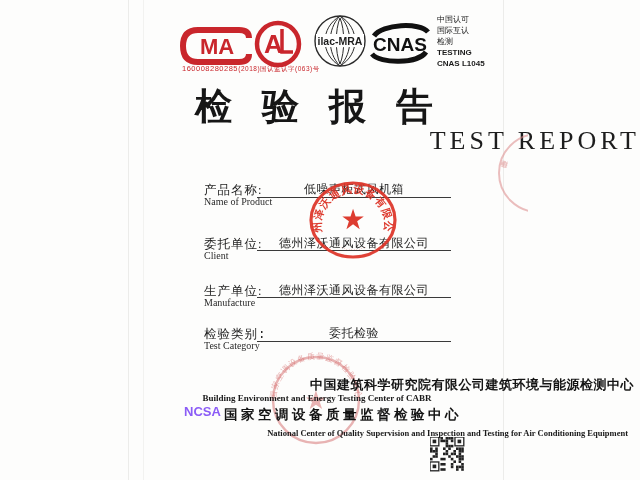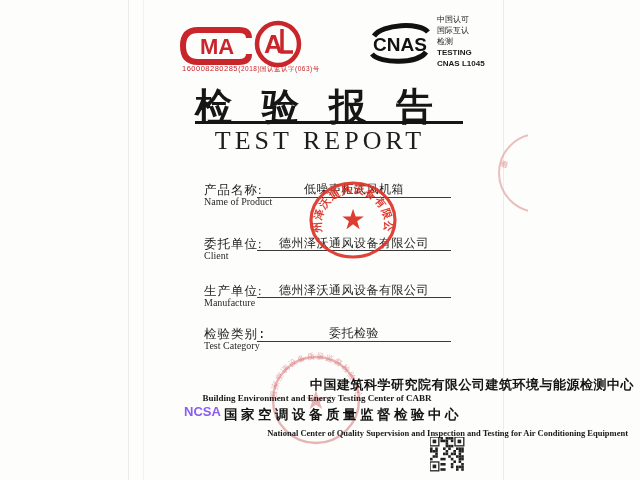--- a/index.html
+++ b/index.html
@@ -4,22 +4,22 @@
 <style>
   html,body{margin:0;padding:0;}
   body{width:640px;height:480px;background:#fbfbfa;font-family:"Liberation Serif",serif;overflow:hidden;}
   .page{position:relative;width:640px;height:480px;background:#fdfdfc;}
   .edge-line{position:absolute;top:0;bottom:0;width:1px;background:#ececea;}
   .abs{position:absolute;}
   
   .logo-caption{position:absolute;font-size:7.5px;color:#c9262c;text-align:center;letter-spacing:0.5px;font-family:"Liberation Sans",sans-serif;}
   .accred{position:absolute;left:437px;top:14px;font-size:8px;line-height:11px;color:#1b1b1b;font-family:"Liberation Sans",sans-serif;font-weight:700;}
   
-  .title-cn{position:absolute;left:0;width:628px;top:82px;text-align:center;font-size:37px;font-weight:700;letter-spacing:30px;padding-left:30px;box-sizing:border-box;color:#161616;font-family:"Liberation Sans",sans-serif;text-decoration:underline;}
-  .title-en{position:absolute;left:0;width:640px;top:126px;text-align:center;font-size:26px;letter-spacing:4px;color:#1d1d1d;font-family:"Liberation Serif",serif;}
+  .title-cn{position:absolute;left:0;width:628px;top:82px;text-align:center;font-size:37px;font-weight:700;letter-spacing:30px;padding-left:30px;box-sizing:border-box;color:#161616;font-family:"Liberation Sans",sans-serif;}
+  .title-en{position:absolute;left:0;width:640px;top:126px;text-align:right;font-size:26px;letter-spacing:4px;color:#1d1d1d;font-family:"Liberation Serif",serif;}
   .report-no{position:absolute;left:0;width:640px;top:151px;text-align:center;font-size:11px;letter-spacing:1px;color:#222;}
   
   .f-label-cn{position:absolute;left:204px;font-size:12.5px;color:#1e1e1e;letter-spacing:1px;}
   .f-label-en{position:absolute;left:204px;font-size:10px;color:#2a2a2a;}
   .f-line{position:absolute;left:257px;width:194px;border-top:1px solid #3a3a3a;height:0;}
   .f-value{position:absolute;left:257px;width:194px;text-align:center;font-size:12px;color:#1e1e1e;letter-spacing:0.5px;}
   
   .org1-cn{position:absolute;left:0;width:634px;top:376px;text-align:right;font-size:13px;font-weight:700;color:#141414;font-family:"Liberation Sans",sans-serif;letter-spacing:0.5px;}
   .org1-en{position:absolute;left:0;width:634px;top:393px;text-align:center;font-size:9px;font-weight:700;color:#191919;}
   .ncsa{position:absolute;left:184px;top:404px;font-size:13px;font-weight:700;color:#8b5cf6;letter-spacing:0px;font-family:"Liberation Sans",sans-serif;}
@@ -47,20 +47,33 @@
 
   <div class="abs" style="left:253px;top:19px;width:50px;height:50px;">
     <svg width="50" height="50" viewBox="0 0 50 50">
       <circle cx="25" cy="25" r="21" fill="none" stroke="#c9262c" stroke-width="4.5"></circle>
       <text x="11" y="34" font-family="Liberation Sans,sans-serif" font-weight="bold" font-size="26" fill="#c9262c">A</text>
       <path d="M29 10 L29 33 L40 33" fill="none" stroke="#c9262c" stroke-width="3.5"></path>
     </svg>
   </div>
   <div class="logo-caption" style="left:236px;top:65px;width:86px;font-size:6.5px;">(2018)国认监认字(063)号</div>
 
+  <div class="abs" style="left:313px;top:14px;width:54px;height:54px;">
+    <svg width="54" height="54" viewBox="0 0 54 54">
+      <circle cx="27" cy="27" r="25" fill="none" stroke="#2b2b2b" stroke-width="1.4"></circle>
+      <path d="M27 2 C14 15 14 39 27 52" fill="none" stroke="#2b2b2b" stroke-width="1"></path>
+      <path d="M27 2 C40 15 40 39 27 52" fill="none" stroke="#2b2b2b" stroke-width="1"></path>
+      <path d="M27 2 C7 14 7 40 27 52" fill="none" stroke="#2b2b2b" stroke-width="1"></path>
+      <path d="M27 2 C47 14 47 40 27 52" fill="none" stroke="#2b2b2b" stroke-width="1"></path>
+      <path d="M27 4 C22 16 22 38 27 50" fill="none" stroke="#2b2b2b" stroke-width="1"></path>
+      <path d="M27 4 C32 16 32 38 27 50" fill="none" stroke="#2b2b2b" stroke-width="1"></path>
+      <rect x="3" y="20" width="48" height="13" fill="#ffffff"></rect>
+      <text x="27" y="30.5" text-anchor="middle" font-family="Liberation Sans,sans-serif" font-weight="bold" font-size="10.5" fill="#1d1d1d">ilac-MRA</text>
+    </svg>
+  </div>
 
   <div class="abs" style="left:368px;top:22px;width:64px;height:42px;">
     <svg width="64" height="42" viewBox="0 0 64 42">
       <path d="M6 14 C14 2 52 0 60 10" fill="none" stroke="#111" stroke-width="5"></path>
       <path d="M4 32 C12 42 50 42 58 30" fill="none" stroke="#111" stroke-width="5"></path>
       <text x="32" y="29" text-anchor="middle" font-family="Liberation Sans,sans-serif" font-weight="bold" font-size="19" fill="#111">CNAS</text>
     </svg>
   </div>
 
   <div class="accred">

